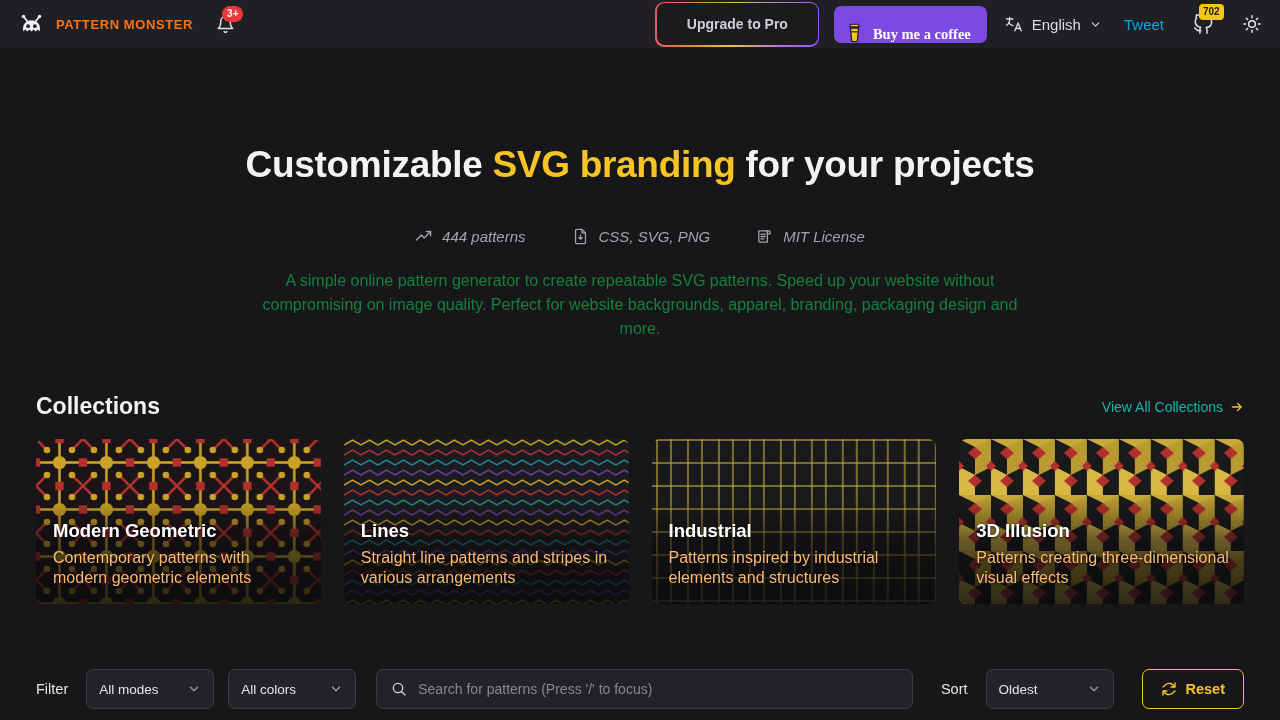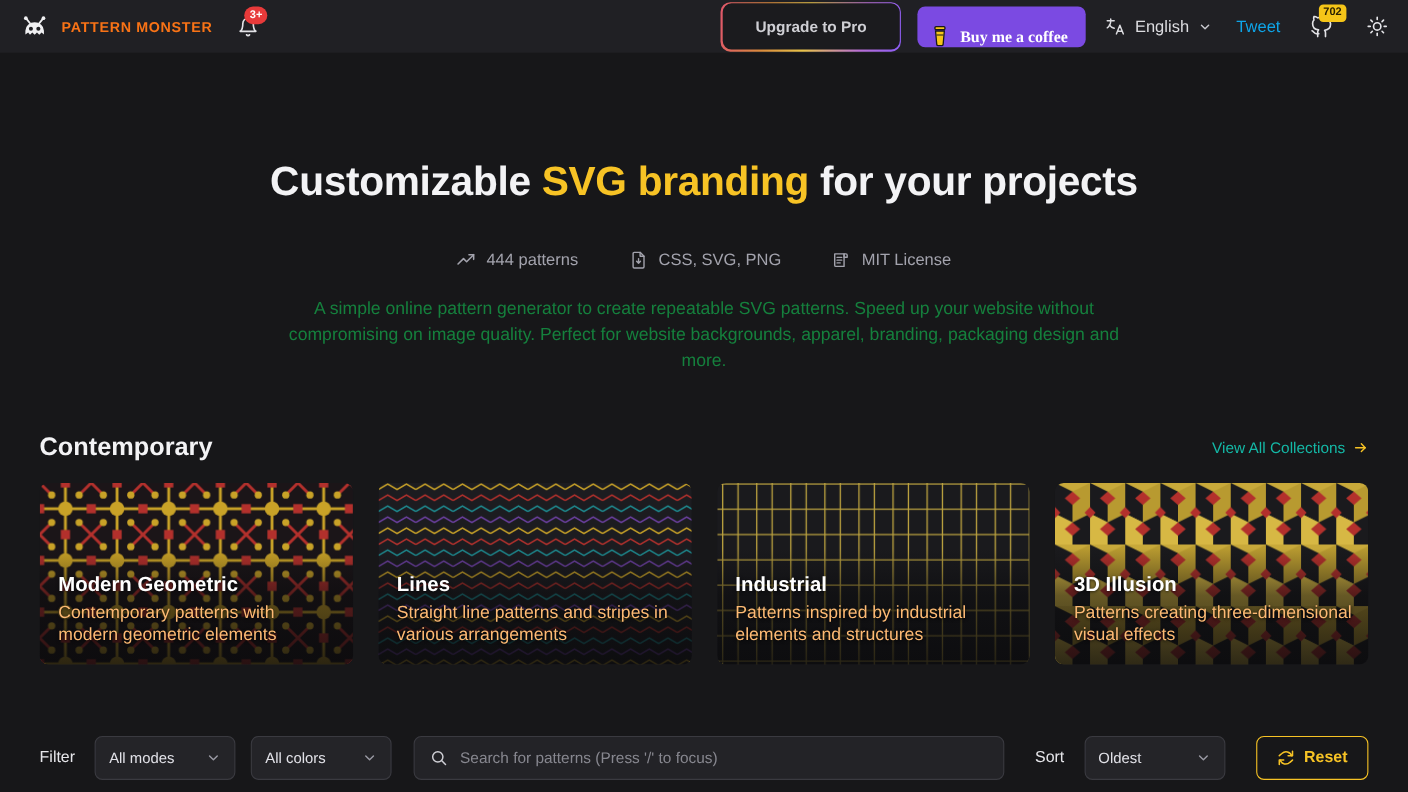--- a/index.html
+++ b/index.html
@@ -143,21 +143,21 @@
     cursor: pointer;
     margin-right: 24px;
   }
 
   .gh-wrap {
     position: relative;
     width: 26px;
     height: 30px;
     display: flex;
     align-items: center;
-    justify-content: center;
+    justify-content: flex-end;
     cursor: pointer;
     margin-right: 26px;
   }
 
   .gh-badge {
     position: absolute;
     top: -5px;
     left: 11px;
     background: #f5c518;
     color: #2a2000;
@@ -190,20 +190,21 @@
     color: #f3f3f5;
   }
   .hero-title .accent { color: #f7c325; }
 
   .hero-stats {
     margin-top: 42px;
     display: flex;
     align-items: flex-start;
     justify-content: center;
     gap: 46px;
+    font-style: italic;
   }
 
   .stat {
     display: flex;
     align-items: center;
     gap: 10px;
     color: #a3a3ad;
     font-size: 15px;
   }
 
@@ -501,21 +502,21 @@
       </span>
       <span>MIT License</span>
     </div>
   </div>
 
   <p class="hero-desc">A simple online pattern generator to create repeatable SVG patterns. Speed up your website without compromising on image quality. Perfect for website backgrounds, apparel, branding, packaging design and more.</p>
 </div>
 
 <div class="collections">
   <div class="coll-head">
-    <div class="coll-title">Contemporary</div>
+    <div class="coll-title">Collections</div>
     <a class="coll-viewall">
       <span>View All Collections</span>
       <span>
         <svg class="icon" width="14" height="14" viewBox="0 0 24 24" fill="none" stroke="#f7c325" stroke-width="2.2" stroke-linecap="round" stroke-linejoin="round">
             <line x1="4" y1="12" x2="19" y2="12"></line>
             <polyline points="13 6 19 12 13 18"></polyline>
           </svg>
       </span>
     </a>
   </div>

